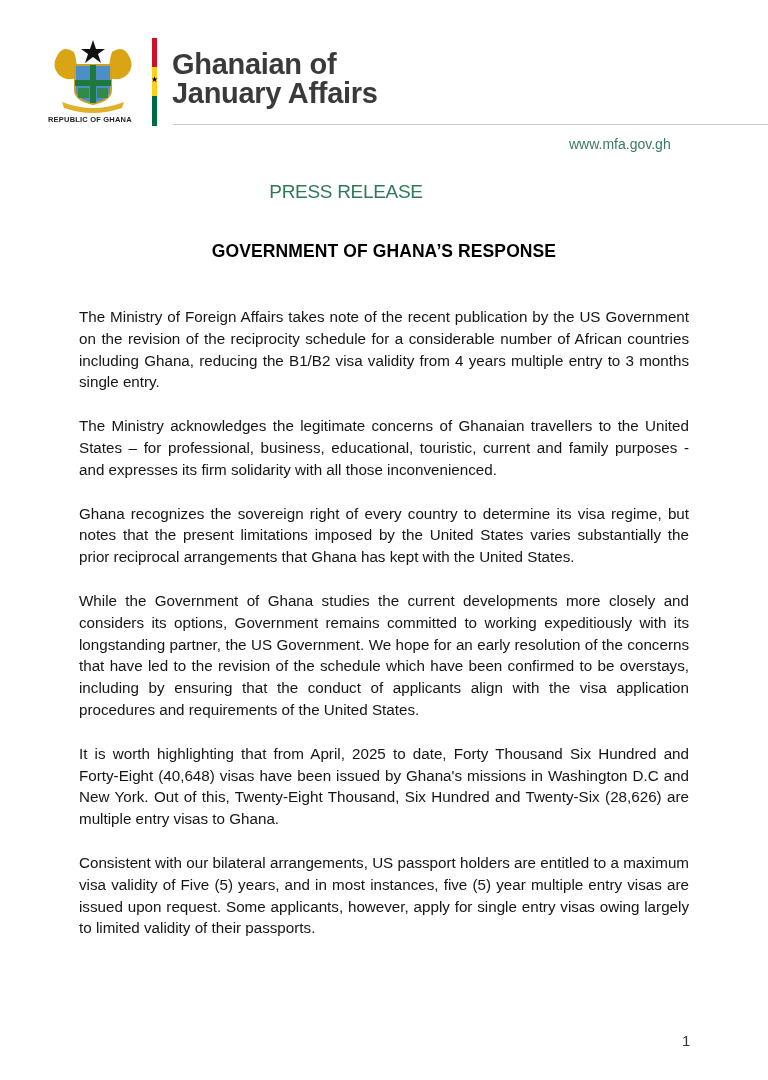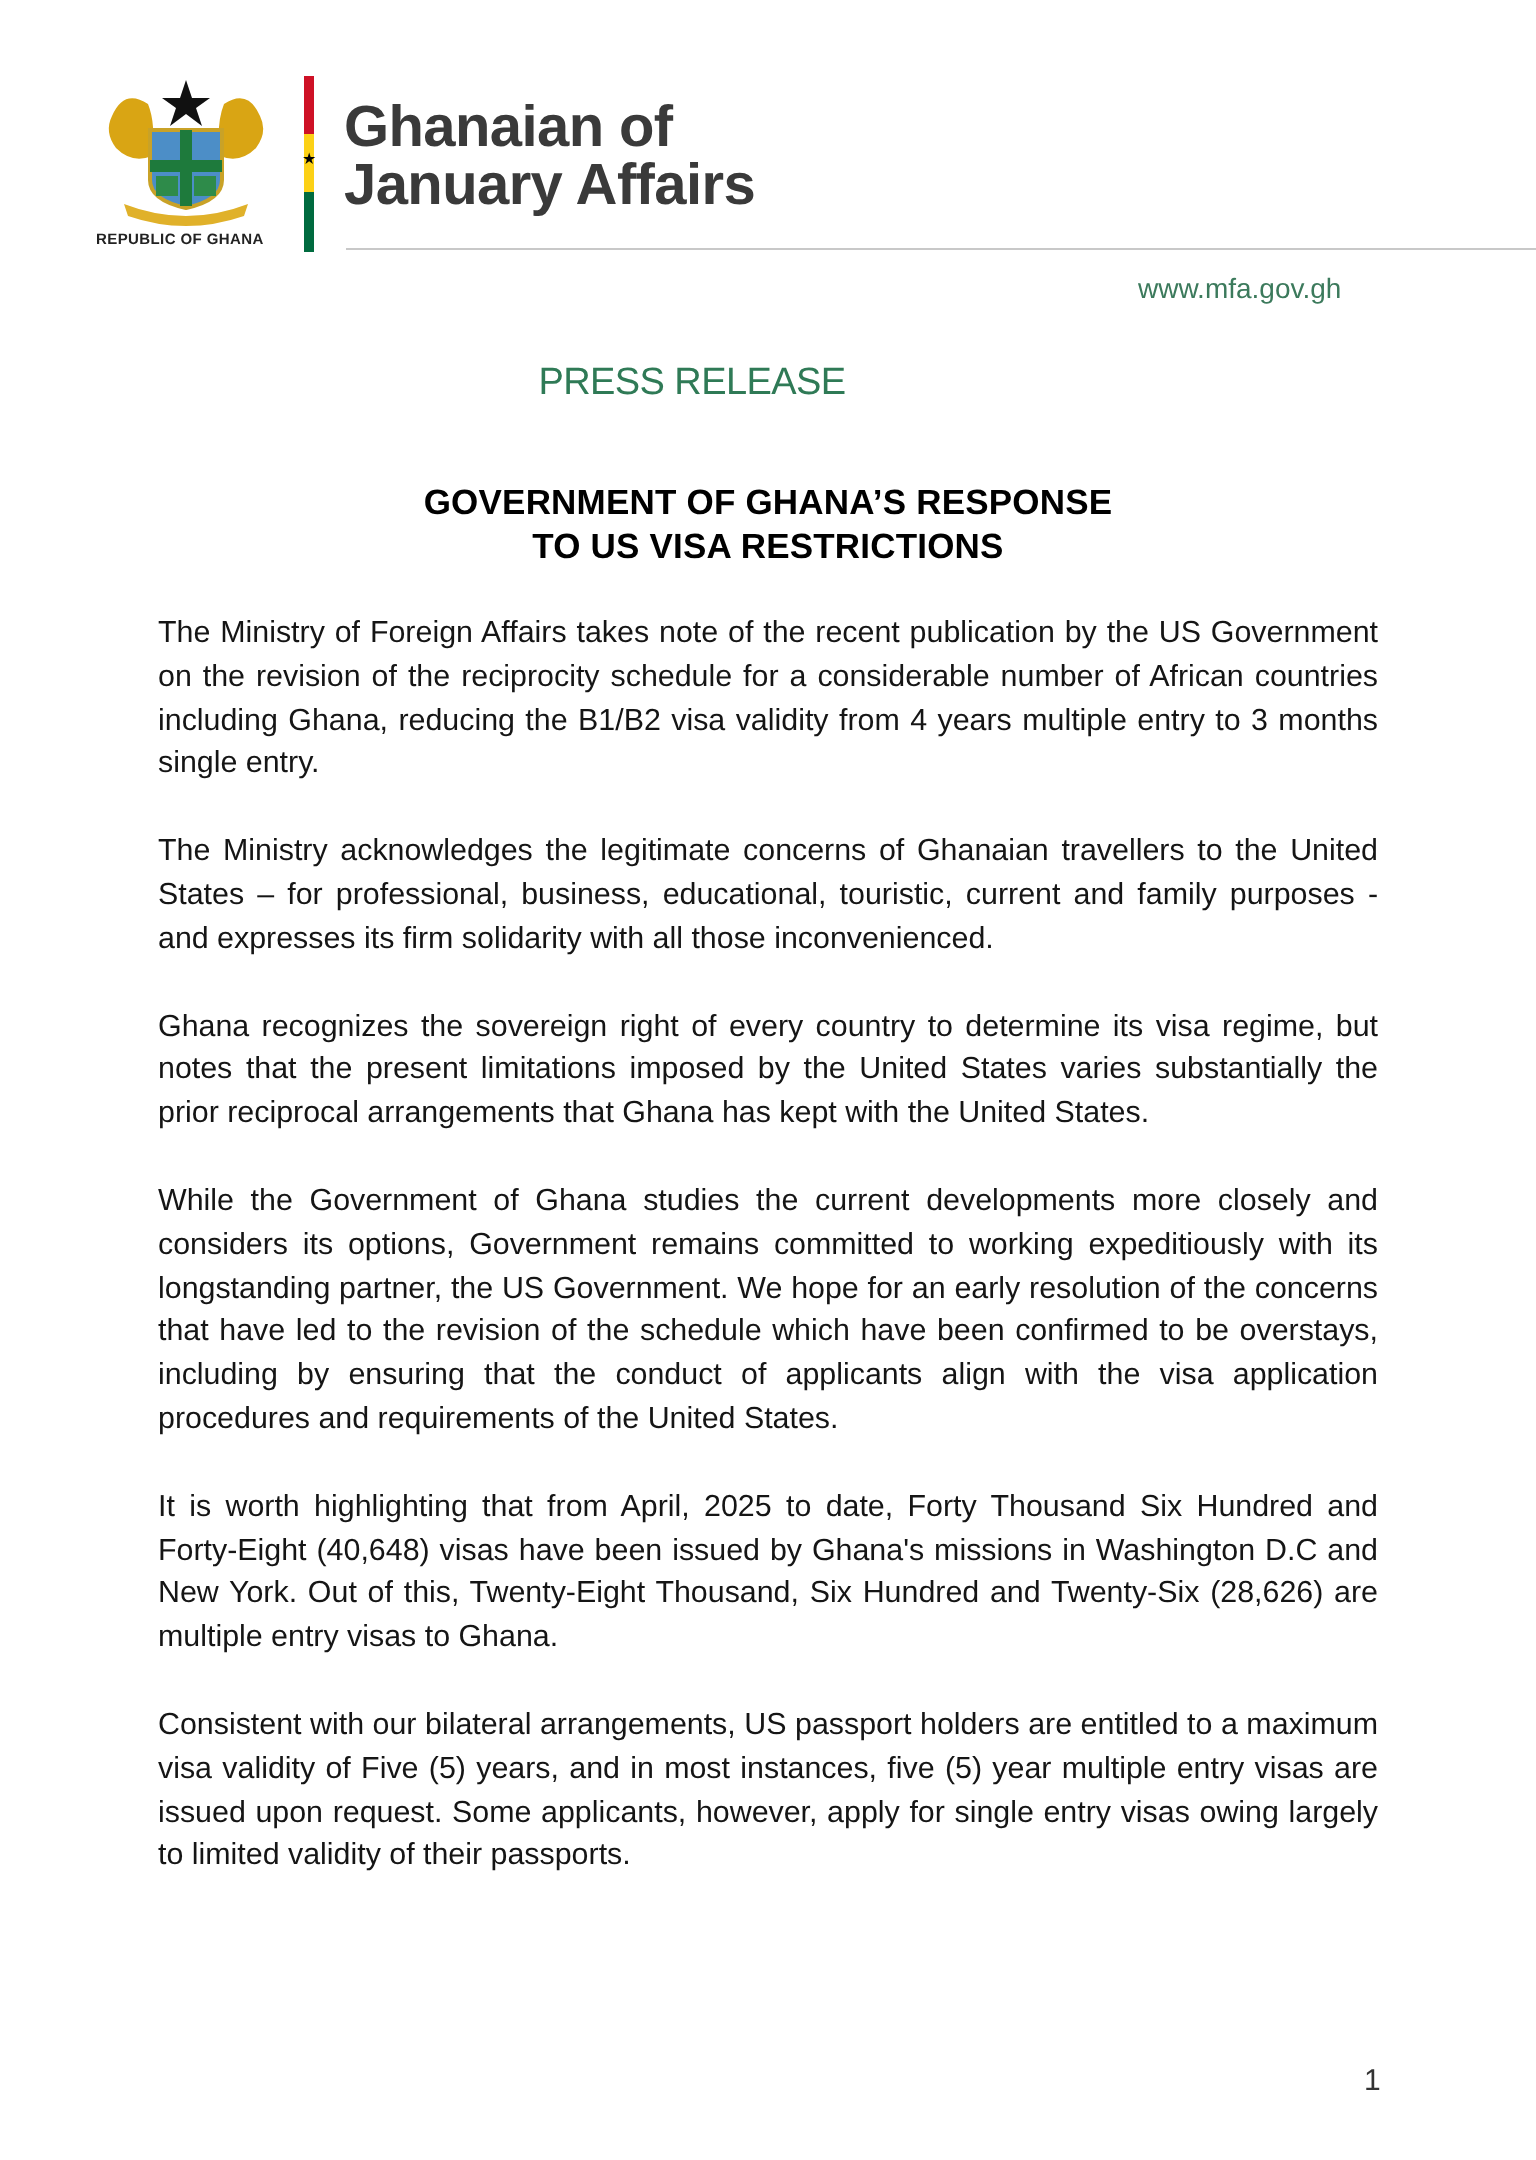--- a/index.html
+++ b/index.html
@@ -83,21 +83,20 @@
   <div>January Affairs</div>
 </div>
 
 <div class="website">www.mfa.gov.gh</div>
 <div class="header-rule"></div>
 
 <div class="press-release">PRESS RELEASE</div>
 
 <div class="headline">
   <div>GOVERNMENT OF GHANA’S RESPONSE</div>
-  <div>TO US VISA RESTRICTIONS</div>
 </div>
 
 <div class="body">
   <p class="para">The Ministry of Foreign Affairs takes note of the recent publication by the US Government on the revision of the reciprocity schedule for a considerable number of African countries including Ghana, reducing the B1/B2 visa validity from 4 years multiple entry to 3 months single entry.</p>
   <p class="para">The Ministry acknowledges the legitimate concerns of Ghanaian travellers to the United States – for professional, business, educational, touristic, current and family purposes  - and expresses its firm solidarity with all those inconvenienced.</p>
   <p class="para">Ghana recognizes the sovereign right of every country to determine its visa regime, but notes that the present limitations imposed by the United States varies substantially the prior reciprocal arrangements that Ghana has kept with the United States.</p>
   <p class="para">While the Government of Ghana studies the current developments more closely and considers its options, Government remains committed to working expeditiously with its longstanding partner, the US Government. We hope for an early resolution of the concerns that have led to the revision of the schedule which have been confirmed to be overstays, including by ensuring that the conduct of applicants align with the visa application procedures and requirements of the United States.</p>
   <p class="para">It is worth highlighting that from April, 2025 to date, Forty Thousand Six Hundred and Forty-Eight (40,648) visas have been issued by Ghana's missions in Washington D.C and New York. Out of this, Twenty-Eight Thousand, Six Hundred and Twenty-Six (28,626) are multiple entry visas to Ghana.</p>
   <p class="para">Consistent with our bilateral arrangements, US passport holders are entitled to a maximum visa validity of Five (5) years, and in most instances, five (5) year multiple entry visas are issued upon request. Some applicants, however, apply for single entry visas owing largely to limited validity of their passports.</p>
 </div>

